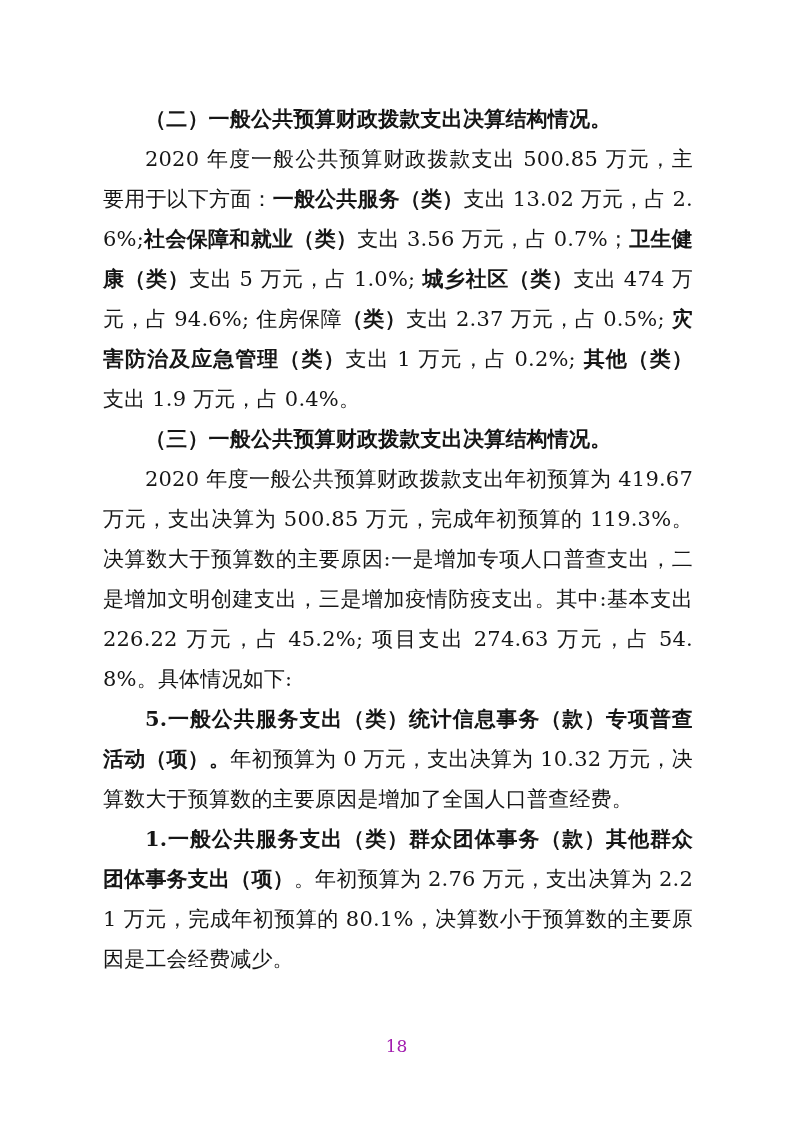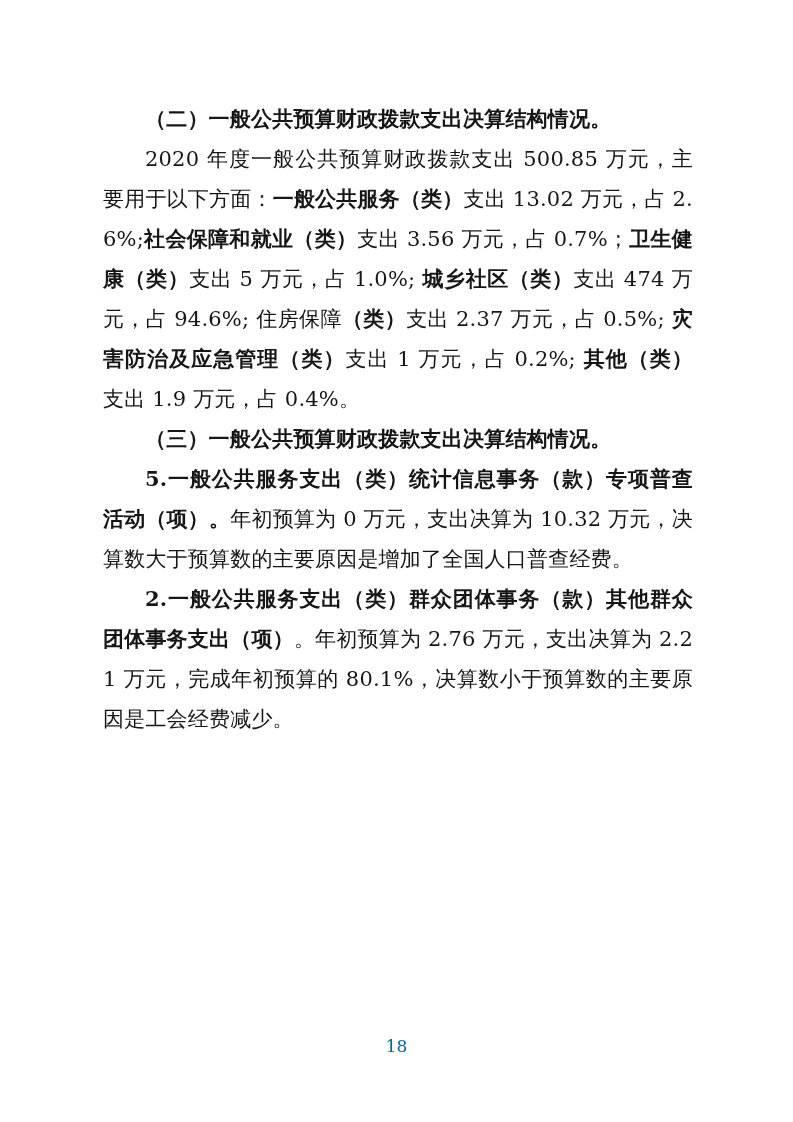--- a/index.html
+++ b/index.html
@@ -29,37 +29,38 @@
     word-break: break-all;
   }
   .b { font-weight: bold; margin-top: 42px; }
   .pagenum {
     position: absolute;
     top: 1036px;
     left: 0;
     width: 100%;
     text-align: center;
     font-size: 17px;
-    color: #0369a1;
+    color: #a21caf;
   }
 </style>
 </head>
 <body>
 
 <div class="page">
   <div class="content">
 
     <p class="para"><span class="b">（二）一般公共预算财政拨款支出决算结构情况。</span></p>
 
     <p class="para"><span>2020 年度一般公共预算财政拨款支出 500.85 万元，主要用于以下方面：</span><span class="b">一般公共服务（类）</span><span>支出 13.02 万元，占 2.6%;</span><span class="b">社会保障和就业（类）</span><span>支出 3.56 万元，占 0.7%；</span><span class="b">卫生健康（类）</span><span>支出 5 万元，占 1.0%; </span><span class="b">城乡社区（类）</span><span>支出 474 万元，占 94.6%; </span><span>住房保障</span><span class="b">（类）</span><span>支出 2.37 万元，占 0.5%; </span><span class="b">灾害防治及应急管理（类）</span><span>支出 1 万元，占 0.2%; </span><span class="b">其他（类）</span><span>支出 1.9 万元，占 0.4%。</span></p>
 
     <p class="para"><span class="b">（三）一般公共预算财政拨款支出决算结构情况。</span></p>
 
+    <p class="para"><span>2020 年度一般公共预算财政拨款支出年初预算为 419.67 万元，支出决算为 500.85 万元，完成年初预算的 119.3%。决算数大于预算数的主要原因:一是增加专项人口普查支出，二是增加文明创建支出，三是增加疫情防疫支出。其中:基本支出 226.22 万元，占 45.2%; 项目支出 274.63 万元，占 54.8%。具体情况如下:</span></p>
 
     <p class="para"><span class="b">5.一般公共服务支出（类）统计信息事务（款）专项普查活动（项）。</span><span>年初预算为 0 万元，支出决算为 10.32 万元，决算数大于预算数的主要原因是增加了全国人口普查经费。</span></p>
 
-    <p class="para"><span class="b">2.一般公共服务支出（类）群众团体事务（款）其他群众团体事务支出（项）</span><span>。年初预算为 2.76 万元，支出决算为 2.21 万元，完成年初预算的 80.1%，决算数小于预算数的主要原因是工会经费减少。</span></p>
+    <p class="para"><span class="b">1.一般公共服务支出（类）群众团体事务（款）其他群众团体事务支出（项）</span><span>。年初预算为 2.76 万元，支出决算为 2.21 万元，完成年初预算的 80.1%，决算数小于预算数的主要原因是工会经费减少。</span></p>
 
 
   </div>
 
   <div class="pagenum">18</div>
 </div>
 
 </body></html>

